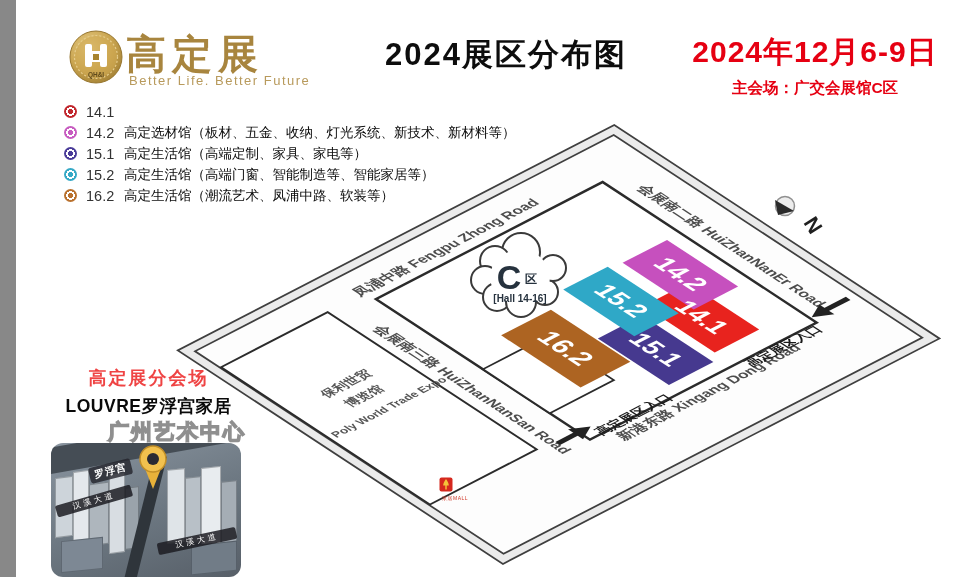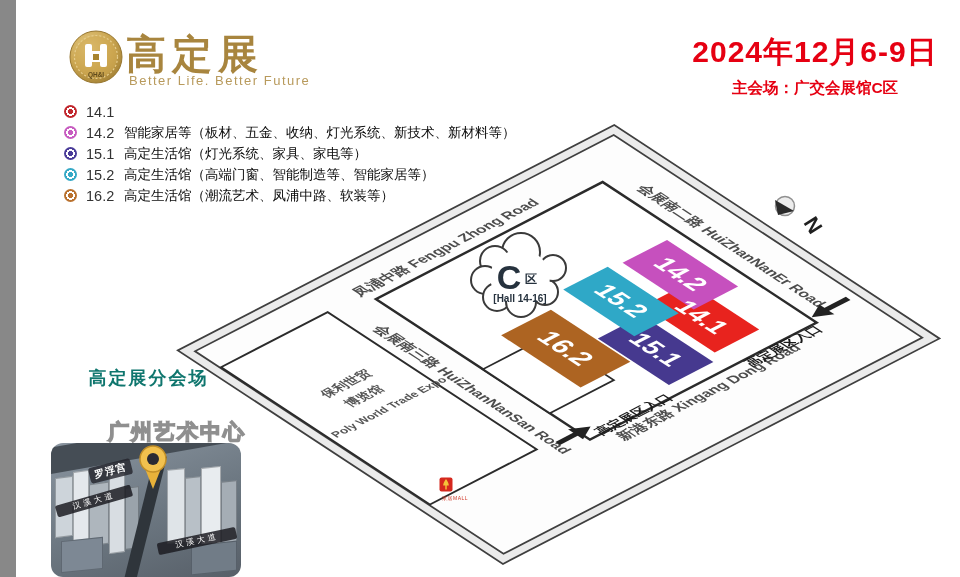--- a/index.html
+++ b/index.html
@@ -28,21 +28,21 @@
   .ltxt{font-size:13.5px;color:#0a0a0a;white-space:nowrap;}
 
   
   .map-svg{left:0;top:0;}
 
   
   .mini-logo{left:423px;top:477px;width:14px;height:17px;}
   .mini-caption{left:409px;top:495px;width:60px;text-align:center;font-size:5px;color:#d03a2a;letter-spacing:.5px;}
 
   
-  .branch-head{left:35px;top:366px;width:195px;text-align:center;font-size:18px;font-weight:600;color:#0f766e;letter-spacing:2px;}
+  .branch-head{left:35px;top:366px;width:195px;text-align:center;font-size:18px;font-weight:600;color:#ef4444;letter-spacing:2px;}
   .branch-brand{left:35px;top:394px;width:195px;text-align:center;font-size:17.5px;font-weight:800;color:#0a0a0a;letter-spacing:.5px;}
   .branch-venue{left:35px;top:418px;width:195px;text-align:right;font-size:21px;font-weight:800;color:#dcdcdc;-webkit-text-stroke:1.4px #8f8f8f;letter-spacing:2px;}
 
   .photo{left:35px;top:443px;width:190px;height:134px;border-radius:12px;overflow:hidden;background:linear-gradient(160deg,#8a95a0 0%,#6b7680 55%,#575f68 100%);}
   .bld{position:absolute;border:1px solid rgba(40,45,52,.35);}
   .ribbon{position:absolute;background:rgba(28,28,34,.85);color:#fff;font-size:8px;letter-spacing:3px;height:12px;line-height:12px;text-align:center;border-radius:2px;}
   .pin-label{position:absolute;left:38px;top:20px;background:rgba(35,35,42,.8);color:#fff;font-size:10px;font-weight:700;padding:1px 5px;border-radius:3px;transform:rotate(-14deg);letter-spacing:1px;}
 </style>
 </head>
 <body>
@@ -62,40 +62,41 @@
     <circle cx="28" cy="28" r="21.5" fill="none" stroke="#e6cc8b" stroke-width="1.2" stroke-dasharray="2 2"></circle>
     <rect x="17" y="15" width="7" height="23" rx="2" fill="#fff"></rect>
     <rect x="32" y="15" width="7" height="23" rx="2" fill="#fff"></rect>
     <rect x="22" y="22" width="12" height="11" fill="#fff"></rect>
     <rect x="25" y="25" width="6" height="6" fill="#a8842e"></rect>
     <text x="28" y="48" text-anchor="middle" font-size="6.5" font-weight="700" fill="#5f4a1c">QH&amp;I</text>
   </svg>
   <div class="abs brand-name">高定展</div>
   <div class="abs brand-tag">Better Life. Better Future</div>
 
+  <div class="abs page-title">2024展区分布图</div>
 
   <div class="abs date-block">
     <div class="date-line">2024年12月6-9日</div>
     <div class="venue-line">主会场：广交会展馆C区</div>
   </div>
 
   <div class="abs legend">
     <div class="lrow">
         <span class="dot d0"></span>
         <span class="lnum">14.1</span>
       </div>
     <div class="lrow">
         <span class="dot d1"></span>
         <span class="lnum">14.2</span>
-        <span class="ltxt">智能家居等（板材、五金、收纳、灯光系统、新技术、新材料等）</span>
+        <span class="ltxt">高定选材馆（板材、五金、收纳、灯光系统、新技术、新材料等）</span>
       </div>
     <div class="lrow">
         <span class="dot d2"></span>
         <span class="lnum">15.1</span>
-        <span class="ltxt">高定生活馆（灯光系统、家具、家电等）</span>
+        <span class="ltxt">高定生活馆（高端定制、家具、家电等）</span>
       </div>
     <div class="lrow">
         <span class="dot d3"></span>
         <span class="lnum">15.2</span>
         <span class="ltxt">高定生活馆（高端门窗、智能制造等、智能家居等）</span>
       </div>
     <div class="lrow">
         <span class="dot d4"></span>
         <span class="lnum">16.2</span>
         <span class="ltxt">高定生活馆（潮流艺术、凤浦中路、软装等）</span>
@@ -168,20 +169,21 @@
     </g>
   </svg>
 
   <svg class="abs mini-logo" width="14" height="17" viewBox="0 0 14 17">
     <rect x="0.5" y="0.5" width="13" height="14" rx="2" fill="#d5281e"></rect>
     <path d="M7,2 C5.2,4.6 4.2,6.6 4.2,8.6 L6.3,8.6 L6.3,12.5 L7.7,12.5 L7.7,8.6 L9.8,8.6 C9.8,6.6 8.8,4.6 7,2 Z" fill="#f5c33a"></path>
   </svg>
   <div class="abs mini-caption">家居MALL</div>
 
   <div class="abs branch-head">高定展分会场</div>
+  <div class="abs branch-brand">LOUVRE罗浮宫家居</div>
   <div class="abs branch-venue">广州艺术中心</div>
 
   <div class="abs photo">
 
     <div class="bld" style="left:4px;top:34px;width:16px;height:58px;background:#cdd4da;transform:skewY(-8deg)"></div>
     <div class="bld" style="left:22px;top:28px;width:14px;height:70px;background:#e4e8ec;transform:skewY(-8deg)"></div>
     <div class="bld" style="left:38px;top:40px;width:18px;height:60px;background:#aeb6bd;transform:skewY(-8deg)"></div>
     <div class="bld" style="left:58px;top:30px;width:14px;height:78px;background:#d8dde2;transform:skewY(-8deg)"></div>
     <div class="bld" style="left:74px;top:44px;width:12px;height:60px;background:#9aa3ab;transform:skewY(-8deg)"></div>
     <div class="bld" style="left:116px;top:26px;width:16px;height:72px;background:#dfe4e8;transform:skewY(-6deg)"></div>

